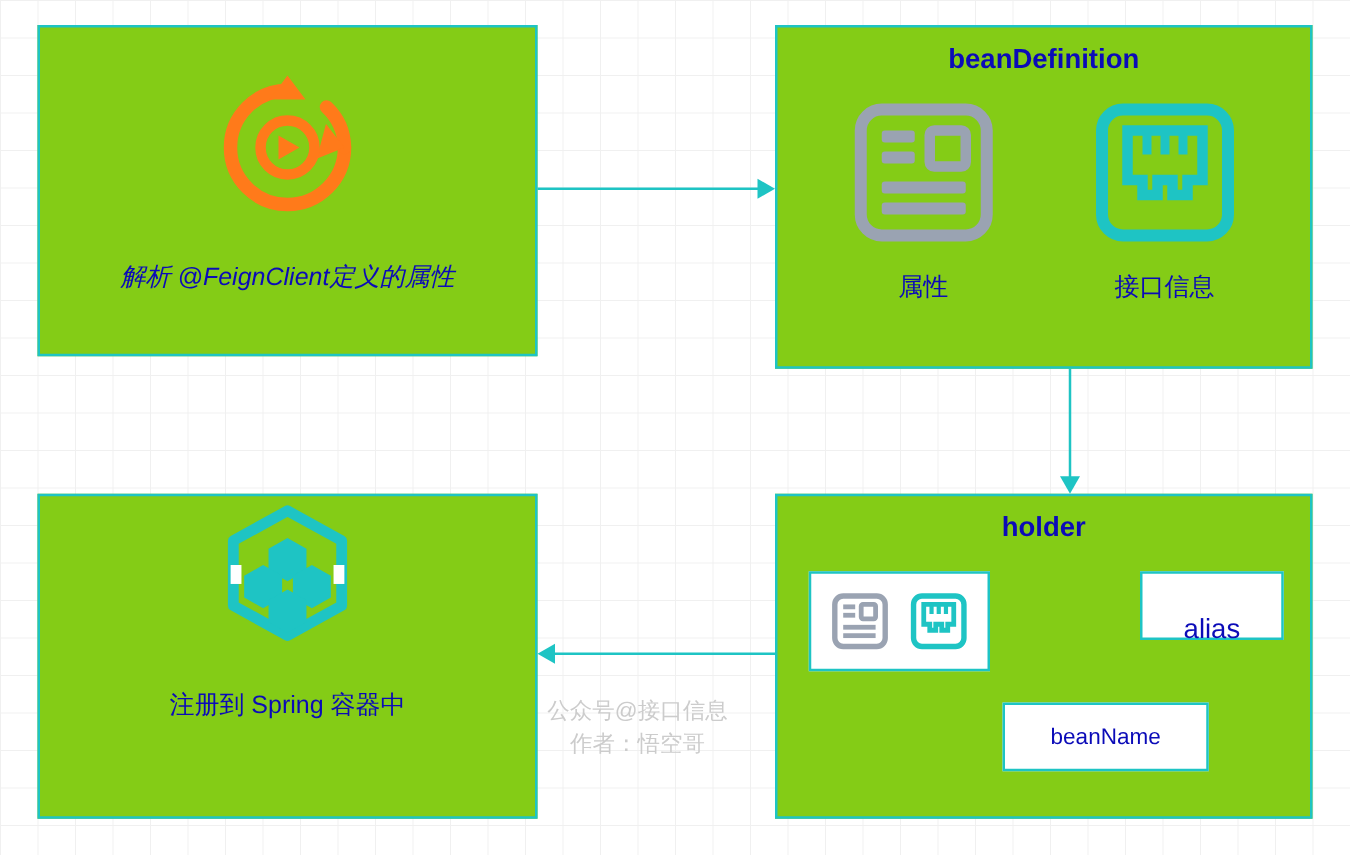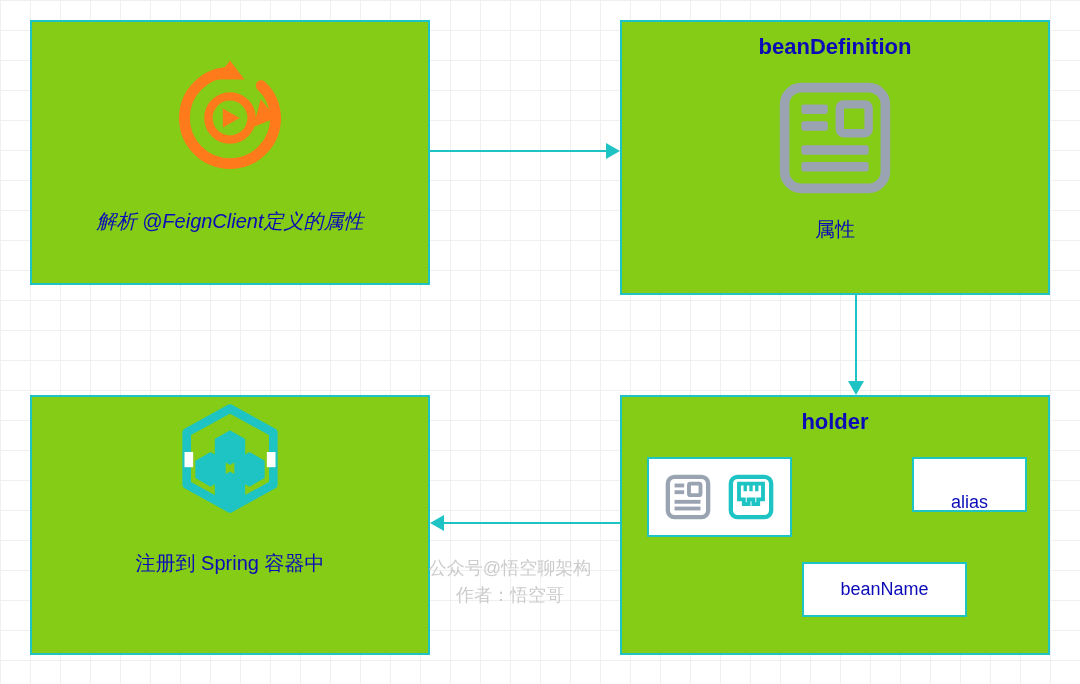--- a/index.html
+++ b/index.html
@@ -121,20 +121,32 @@
           <rect x="8" y="8" width="84" height="84" rx="14" fill="none" stroke="#9aa3b2" stroke-width="8"></rect>
           <rect x="22" y="22" width="22" height="8" rx="2" fill="#9aa3b2"></rect>
           <rect x="22" y="36" width="22" height="8" rx="2" fill="#9aa3b2"></rect>
           <rect x="54" y="22" width="24" height="24" rx="3" fill="none" stroke="#9aa3b2" stroke-width="7"></rect>
           <rect x="22" y="56" width="56" height="8" rx="2" fill="#9aa3b2"></rect>
           <rect x="22" y="70" width="56" height="8" rx="2" fill="#9aa3b2"></rect>
         </svg>
       </div>
       <div class="label-blue" style="margin-top:18px;">属性</div>
     </div>
+    <div style="text-align:center;">
+      <div class="icon-net-big">
+        <svg viewBox="0 0 100 100">
+          <rect x="8" y="8" width="84" height="84" rx="14" fill="none" stroke="#1ec4c4" stroke-width="8"></rect>
+          <path d="M25 22 L75 22 L75 55 L65 55 L65 65 L55 65 L55 55 L45 55 L45 65 L35 65 L35 55 L25 55 Z" fill="none" stroke="#1ec4c4" stroke-width="7"></path>
+          <line x1="38" y1="22" x2="38" y2="38" stroke="#1ec4c4" stroke-width="6"></line>
+          <line x1="50" y1="22" x2="50" y2="38" stroke="#1ec4c4" stroke-width="6"></line>
+          <line x1="62" y1="22" x2="62" y2="38" stroke="#1ec4c4" stroke-width="6"></line>
+        </svg>
+      </div>
+      <div class="label-blue" style="margin-top:18px;">接口信息</div>
+    </div>
   </div>
 </div>
 
 <div class="box" style="left:620px; top:395px; width:430px; height:260px;">
   <div class="title-blue" style="margin-top:12px;">holder</div>
 
   <div class="inner-box" style="left:25px; top:60px; width:145px; height:80px; display:flex; align-items:center; justify-content:space-around; padding:0 8px;">
     <div class="icon-doc-sm">
       <svg viewBox="0 0 100 100">
         <rect x="8" y="8" width="84" height="84" rx="14" fill="none" stroke="#9aa3b2" stroke-width="9"></rect>
@@ -150,21 +162,21 @@
         <rect x="8" y="8" width="84" height="84" rx="14" fill="none" stroke="#1ec4c4" stroke-width="9"></rect>
         <path d="M25 22 L75 22 L75 55 L65 55 L65 65 L55 65 L55 55 L45 55 L45 65 L35 65 L35 55 L25 55 Z" fill="none" stroke="#1ec4c4" stroke-width="8"></path>
         <line x1="38" y1="22" x2="38" y2="38" stroke="#1ec4c4" stroke-width="7"></line>
         <line x1="50" y1="22" x2="50" y2="38" stroke="#1ec4c4" stroke-width="7"></line>
         <line x1="62" y1="22" x2="62" y2="38" stroke="#1ec4c4" stroke-width="7"></line>
       </svg>
     </div>
   </div>
 
   <div class="inner-box" style="left:290px; top:60px; width:115px; height:55px; display:flex; align-items:center; justify-content:center;">
-    <span class="label-blue" style="font-size:18px;margin-top:36px;">alias</span>
+    <span class="label-blue" style="font-size:22px;margin-top:36px;">alias</span>
   </div>
 
   <div class="inner-box" style="left:180px; top:165px; width:165px; height:55px; display:flex; align-items:center; justify-content:center;">
     <span class="label-blue" style="font-size:18px;">beanName</span>
   </div>
 </div>
 
 <div class="box" style="left:30px; top:395px; width:400px; height:260px; padding-top:3px;">
   <div class="icon-cubes">
     <svg viewBox="0 0 120 120">
@@ -186,15 +198,15 @@
 <div class="arrow-line" style="left:430px; top:150px; width:178px; height:2px;"></div>
 <div class="arrow-head-right" style="left:606px; top:143px;"></div>
 
 <div class="arrow-line" style="left:855px; top:295px; width:2px; height:88px;"></div>
 <div class="arrow-head-down" style="left:848px; top:381px;"></div>
 
 <div class="arrow-line" style="left:444px; top:522px; width:176px; height:2px;"></div>
 <div class="arrow-head-left" style="left:430px; top:515px;"></div>
 
 <div class="watermark" style="left:400px; top:555px; width:220px;">
-  <div>公众号@悟空聊架构</div>
+  <div>公众号@接口信息</div>
   <div>作者：悟空哥</div>
 </div>
 
 </body></html>

